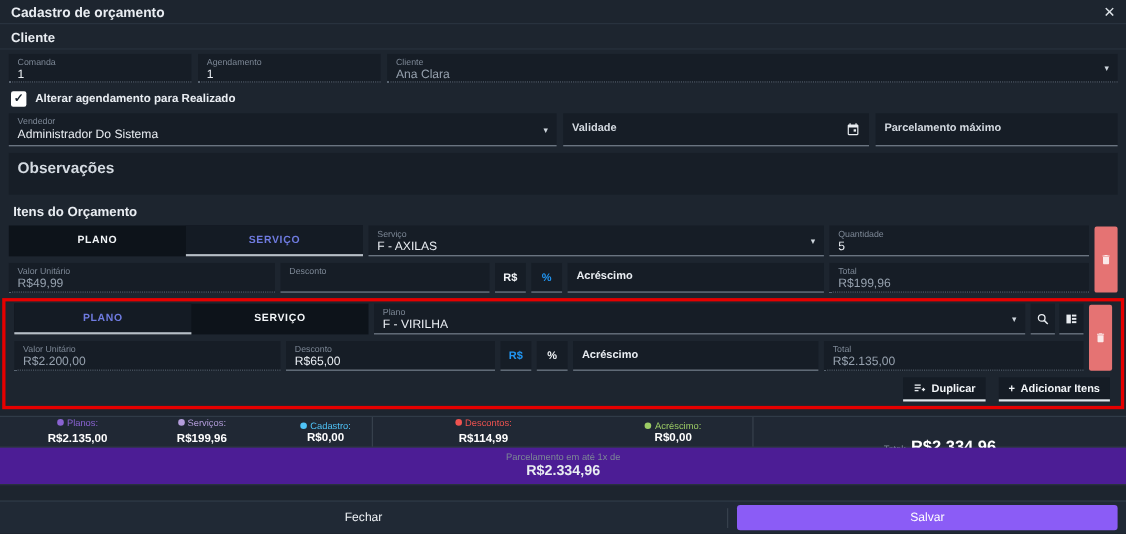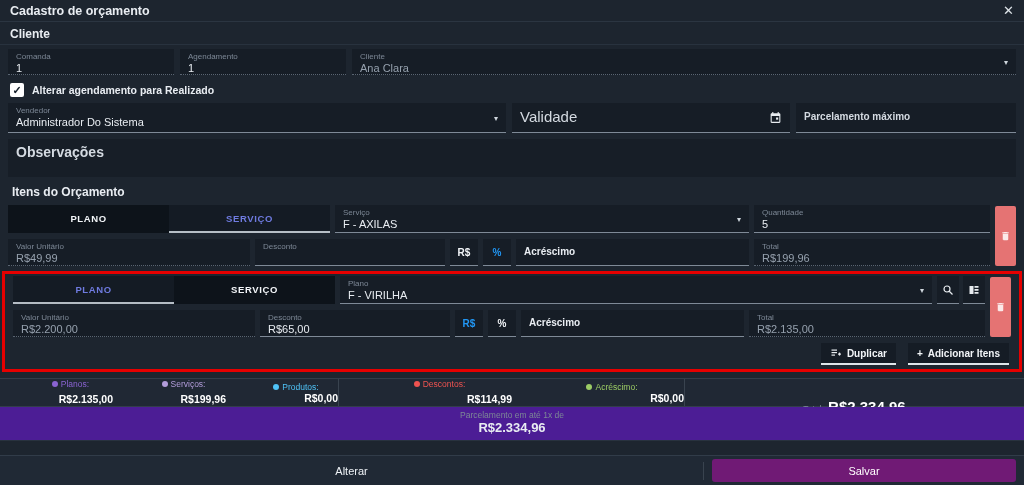--- a/index.html
+++ b/index.html
@@ -74,42 +74,42 @@
   .hl-box { border:3px solid #e60000; margin:5px 2px 0; padding:2px 0 4px; }
   .hl-box .item { margin-top:0; }
   .add-row { display:flex; justify-content:flex-end; gap:12px; margin:6px 10px 0; }
   .flat-btn { background:#151c25; border:none; border-bottom:2px solid #dfe5ea;
               color:#f2f5f8; font-family:inherit; font-size:10px; font-weight:bold;
               padding:4px 9px; display:flex; align-items:center; gap:5px; cursor:pointer; }
   
   .summary { margin-top:6px; display:flex; background:#202834;
              border-top:1px solid #323d4a; border-bottom:1px solid #323d4a;
              height:29px; align-items:center; }
-  .s-cell { text-align:right;padding-left:28px; }
+  .s-cell { text-align:center;padding-left:28px; }
   .s-cell .s-lab { font-size:8.5px; display:flex; align-items:center; justify-content:center; gap:3px;}
   .s-cell .dot { width:6px; height:6px; border-radius:50%; display:inline-block; }
   .s-cell .s-val { font-size:10.5px; font-weight:bold; color:#ffffff; line-height:12px;}
   .g1 { width:113px; } .g2 { width:173px; }
   .sep-r { border-right:1px solid #39434f; align-self:stretch; display:flex;
            flex-direction:column; justify-content:center; }
   .s-total { flex:1; text-align:center;margin-top:28px; }
   .s-total .s-lab { font-size:8.5px; color:#7d8896; }
   .s-total .s-val { font-size:15px; font-weight:bold; color:#ffffff; }
   .installment { height:34px; text-align:center; padding-top:3px;
                  border-bottom:1px solid #28323e; background:#4c1d95;}
   .installment .i-lab { font-size:8.5px; color:#7d8896; }
   .installment .i-val { font-size:13px; font-weight:bold; }
   .spacer { flex:1 1 auto; }
   
   .footer { height:30px; flex:0 0 auto; background:#202935; border-top:1px solid #313c49;
             display:flex; align-items:center; }
   .btn-fechar { flex:1; text-align:center; font-size:11px; color:#eef2f6;
                 background:none; border:none; font-family:inherit; cursor:pointer; }
   .foot-sep { width:1px; height:18px; background:#39434f; }
-  .btn-salvar { width:304px; height:23px; margin:0 8px; background:#701a75;
+  .btn-salvar { width:346px; height:23px; margin:0 8px; background:#8b5cf6;
                 border:none; border-radius:3px; color:#ffffff; font-family:inherit;
                 font-size:11px; cursor:pointer; }
 </style>
 </head>
 <body>
 
 <div class="hdr">
   <span class="title">Cadastro de orçamento</span>
   <span class="close">✕</span>
 </div>
@@ -137,21 +137,21 @@
   <span class="chk-lbl">Alterar agendamento para Realizado</span>
 </div>
 
 <div class="row vend-row">
   <div class="field editable f-vendedor">
     <span class="lbl">Vendedor</span>
     <span class="val">Administrador Do Sistema</span>
     <span class="caret">▾</span>
   </div>
   <div class="field editable f-validade">
-    <span class="lbl" style="font-size:15px;color:#d4dae1;font-weight:normal;line-height:22px">Validade</span>
+    <span class="lbl" style="font-size:10px;color:#d4dae1;font-weight:bold;line-height:22px">Validade</span>
     <svg width="13" height="13" viewBox="0 0 24 24">
       <path fill="#e8ecf0" d="M19 4h-1V2h-2v2H8V2H6v2H5c-1.1 0-2 .9-2 2v14c0 1.1.9 2 2 2h14c1.1 0 2-.9 2-2V6c0-1.1-.9-2-2-2zm0 16H5V9h14v11z"></path>
       <rect x="13" y="12" width="4" height="4" fill="#e8ecf0"></rect>
     </svg>
   </div>
   <div class="field editable f-parcmax">
     <span class="lbl" style="font-size:10px;color:#d4dae1;font-weight:bold;line-height:22px">Parcelamento máximo</span>
   </div>
 </div>
 
@@ -286,21 +286,21 @@
   <div class="s-cell g1">
     <span class="s-lab">
         <span class="dot" style="background-color: rgb(179, 157, 219);"></span>
         <span style="color: rgb(179, 157, 219);">Serviços:</span>
       </span>
     <span class="s-val">R$199,96</span>
   </div>
   <div class="s-cell g1 sep-r">
     <span class="s-lab">
         <span class="dot" style="background-color: rgb(79, 195, 247);"></span>
-        <span style="color: rgb(79, 195, 247);">Produtos:</span>
+        <span style="color: rgb(79, 195, 247);">Cadastro:</span>
       </span>
     <span class="s-val">R$0,00</span>
   </div>
   <div class="s-cell g2">
     <span class="s-lab">
         <span class="dot" style="background-color: rgb(239, 83, 80);"></span>
         <span style="color: rgb(239, 83, 80);">Descontos:</span>
       </span>
     <span class="s-val">R$114,99</span>
   </div>
@@ -318,16 +318,16 @@
 </div>
 
 <div class="installment">
   <div class="i-lab">Parcelamento em até 1x de</div>
   <div class="i-val">R$2.334,96</div>
 </div>
 
 <div class="spacer"></div>
 
 <div class="footer">
-  <button class="btn-fechar">Alterar</button>
+  <button class="btn-fechar">Fechar</button>
   <div class="foot-sep"></div>
   <button class="btn-salvar">Salvar</button>
 </div>
 
 </body></html>

